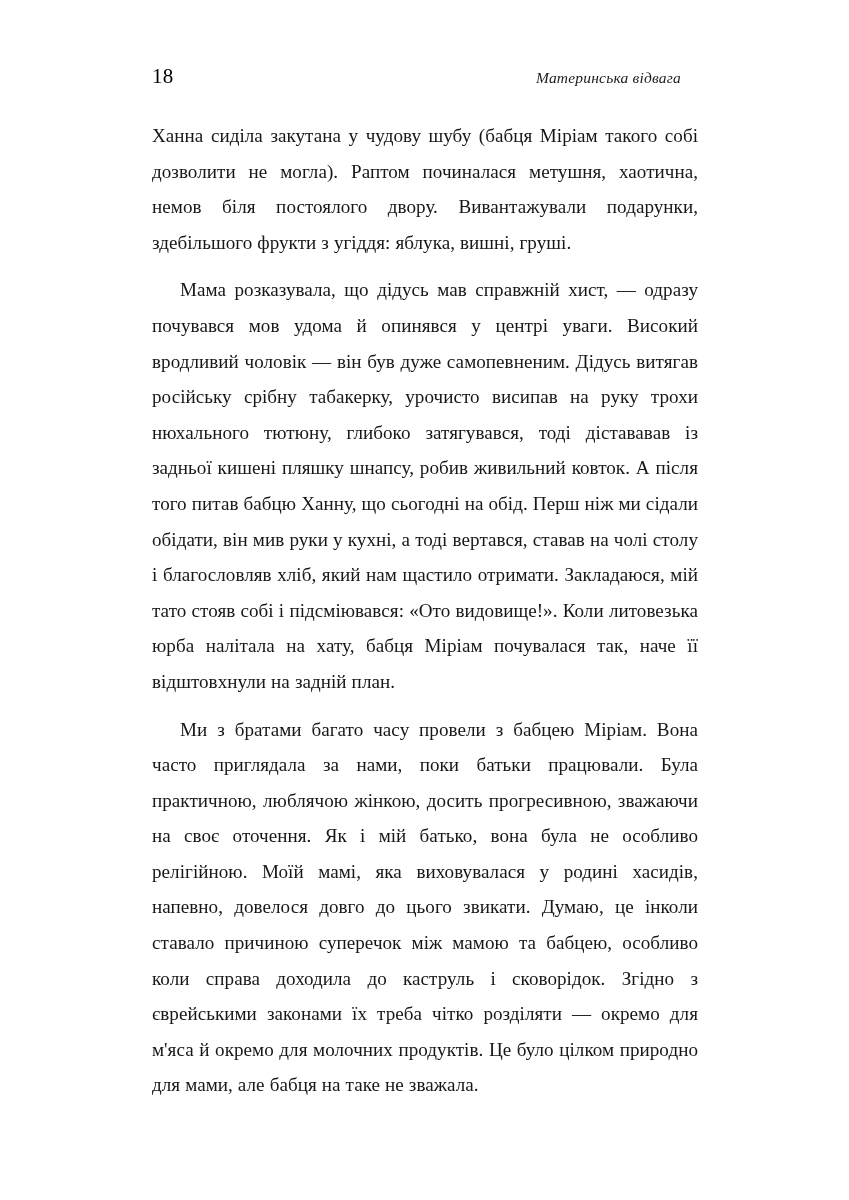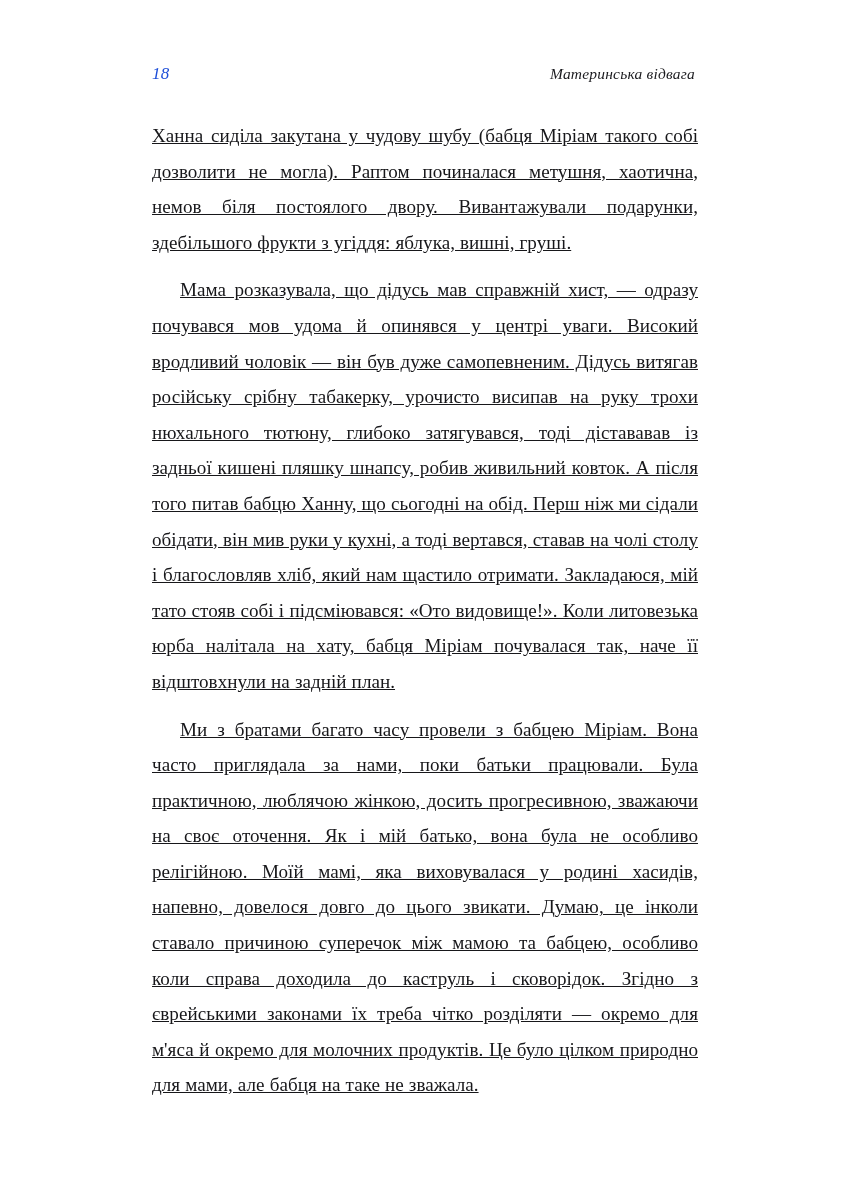--- a/index.html
+++ b/index.html
@@ -19,38 +19,36 @@
   .running-head {
     position: absolute;
     top: 64px;
     left: 152px;
     width: 545px;
     display: flex;
     align-items: baseline;
     justify-content: space-between;
   }
   .folio {
-    font-size: 17px;
+    font-size: 21px;
     letter-spacing: 0.3px;
-    color: #1d4ed8;
-    font-style: italic;
+    color: #000000;
   }
   .book-title {
     font-size: 15.5px;
     font-style: italic;
     letter-spacing: 0.2px;
     color: #1b1b1f;
-    margin-right: 2px;
+    margin-right: 16px;
   }
   .textblock {
     position: absolute;
     top: 118px;
     left: 152px;
     width: 546px;
-    text-decoration: underline;
   }
   .textblock p {
     margin: 0;
     font-size: 19.1px;
     line-height: 35.6px;
     text-align: justify;
     text-justify: inter-word;
     hyphens: manual;
     letter-spacing: 0.04px;
     word-spacing: 0.2px;

